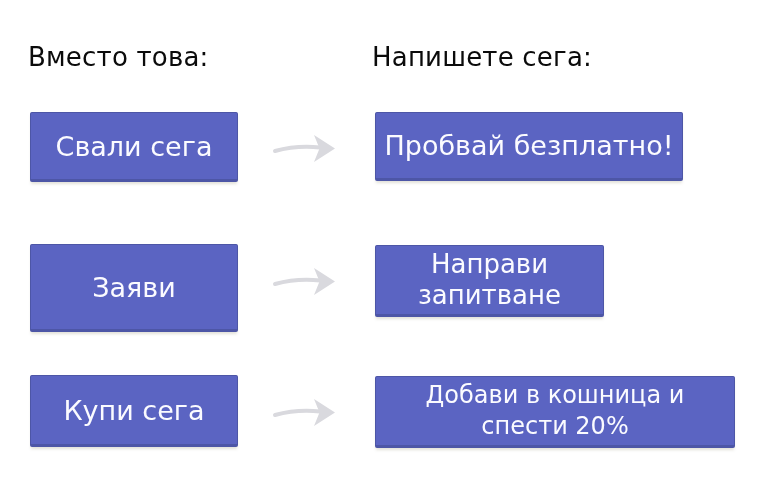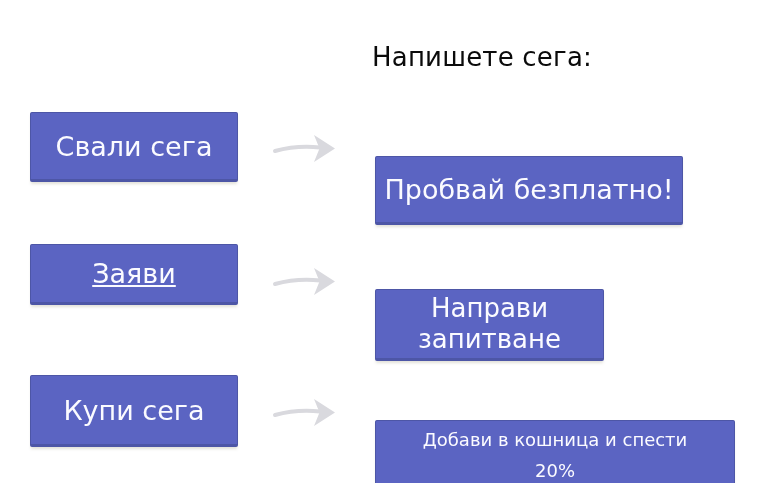--- a/index.html
+++ b/index.html
@@ -45,45 +45,46 @@
     border-bottom-width: 3px;
     border-radius: 2px;
     color: var(--button-text);
     font-size: 27px;
     line-height: 31px;
     box-shadow: 0 3px 3px -1px rgba(150,148,120,0.28);
     cursor: pointer;
   }
   .btn-before { left: 30px; width: 208px; }
   .row1 .btn-before { top: 112px; height: 70px; }
-  .row2 .btn-before { top: 244px; height: 61px; text-decoration: underline; }
+  .row2 .btn-before { top: 244px; height: 88px; }
   .row3 .btn-before { top: 375px; height: 72px; }
 
-  .btn-after { left: 375px; margin-top: 44px; }
+  .btn-after { left: 375px; }
   .row1 .btn-after { top: 112px; height: 69px; width: 308px; }
   .row2 .btn-after { top: 245px; height: 72px; width: 229px; font-size: 26px; padding: 0 0; }
-  .row3 .btn-after { top: 376px; height: 72px; width: 360px; font-size: 18px; padding: 0 28px; }
+  .row3 .btn-after { top: 376px; height: 72px; width: 360px; font-size: 24px; padding: 0 28px; }
 
   .arrow {
     position: absolute;
     left: 271px;
     width: 66px;
     height: 36px;
     color: var(--arrow);
   }
   .row1 .arrow { top: 130px; }
   .row2 .arrow { top: 263px; }
   .row3 .arrow { top: 394px; }
   .arrow svg { display: block; width: 100%; height: 100%; }
 </style>
 </head>
 <body>
 
 <div class="stage">
 
+  <div class="col-header left">Вместо това:</div>
 
   <div class="col-header right">Напишете сега:</div>
 
   <div class="row row1">
     <div class="btn btn-before">Свали сега</div>
     <div class="arrow">
       <svg viewBox="0 0 66 36" aria-hidden="true">
         <path d="M4 21 Q 26 15 49 17.5" fill="none" stroke="currentColor" stroke-width="4" stroke-linecap="round"></path>
         <path d="M43 5 L64 18.5 L43 32 L48.5 18.5 Z" fill="currentColor"></path>
       </svg>

